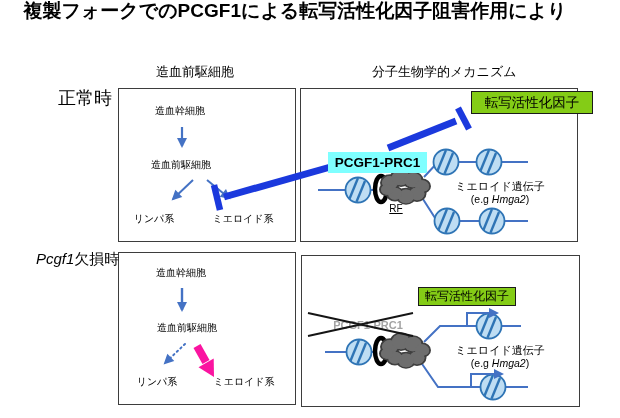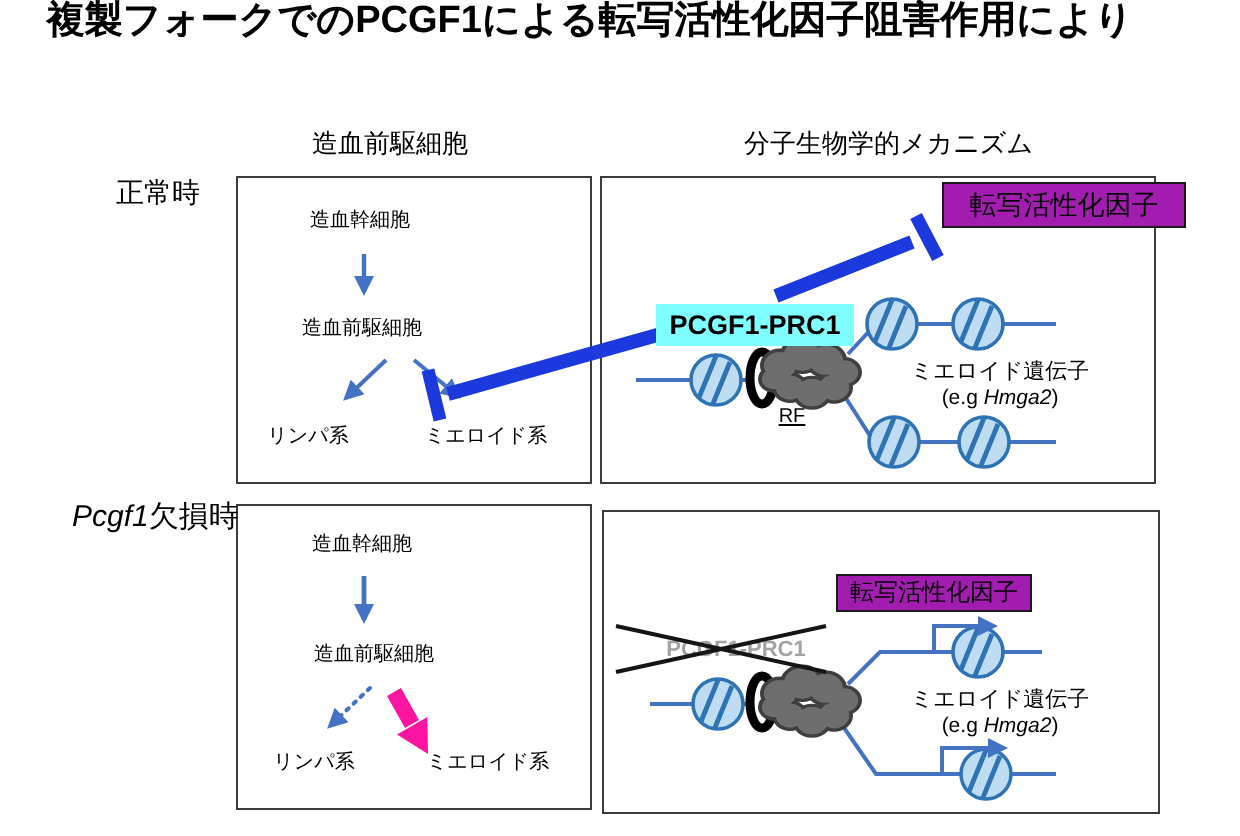--- a/index.html
+++ b/index.html
@@ -7,28 +7,28 @@
     position:relative; width:620px; height:418px; background:#ffffff;
     font-family:"Liberation Sans", sans-serif; color:#000; overflow:hidden;
   }
   .txt { position:absolute; white-space:nowrap; z-index:4; font-size:10px; line-height:1.15; }
   .ctr { transform:translateX(-50%); text-align:center; }
   .title {
     left:0; top:5px; width:590px; text-align:center;
     font-size:19px; font-weight:bold; line-height:21px; z-index:4;
   }
   .hdr { font-size:13px; }
-  .rowlbl { font-size:14px; }
+  .rowlbl { font-size:18px; }
   .panel {
     position:absolute; border:1.5px solid #3d3d3d; background:#fff; z-index:1;
     box-sizing:border-box;
   }
   .shapes { position:absolute; left:0; top:0; z-index:3; pointer-events:none; }
   .tagbox {
-    position:absolute; background:#a21caf; border:1.6px solid #1a1a1a; z-index:4;
+    position:absolute; background:#84cc16; border:1.6px solid #1a1a1a; z-index:4;
     display:flex; align-items:center; justify-content:center; box-sizing:border-box;
   }
   .cyanlbl {
     position:absolute; left:328px; top:152px; width:99px; height:21px; z-index:6;
     background:#7FFFFF; display:flex; align-items:center; justify-content:center;
     font-weight:bold; font-size:13.5px;
   }
   .crossed {
     position:absolute; z-index:2; font-weight:bold; font-size:11px; color:#A3A3A3;
     white-space:nowrap; transform:translateX(-50%);

